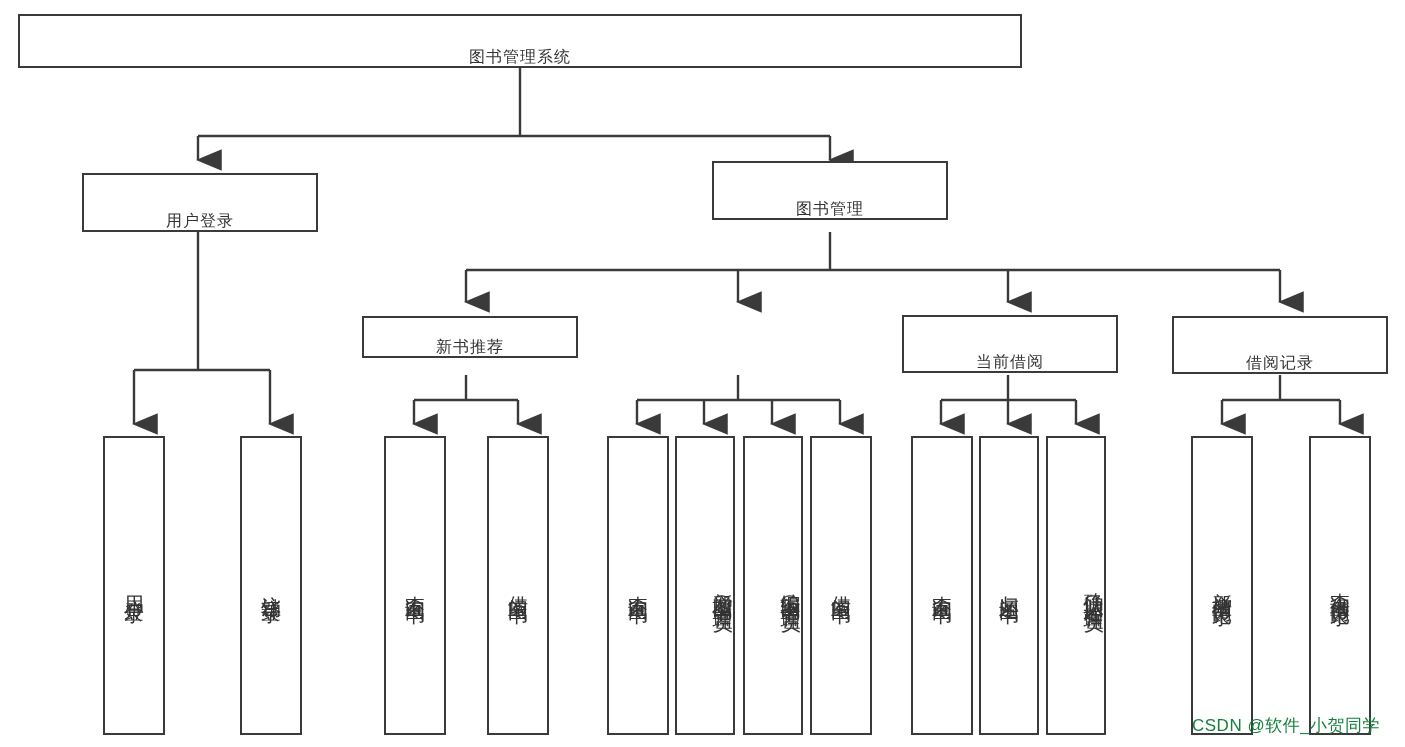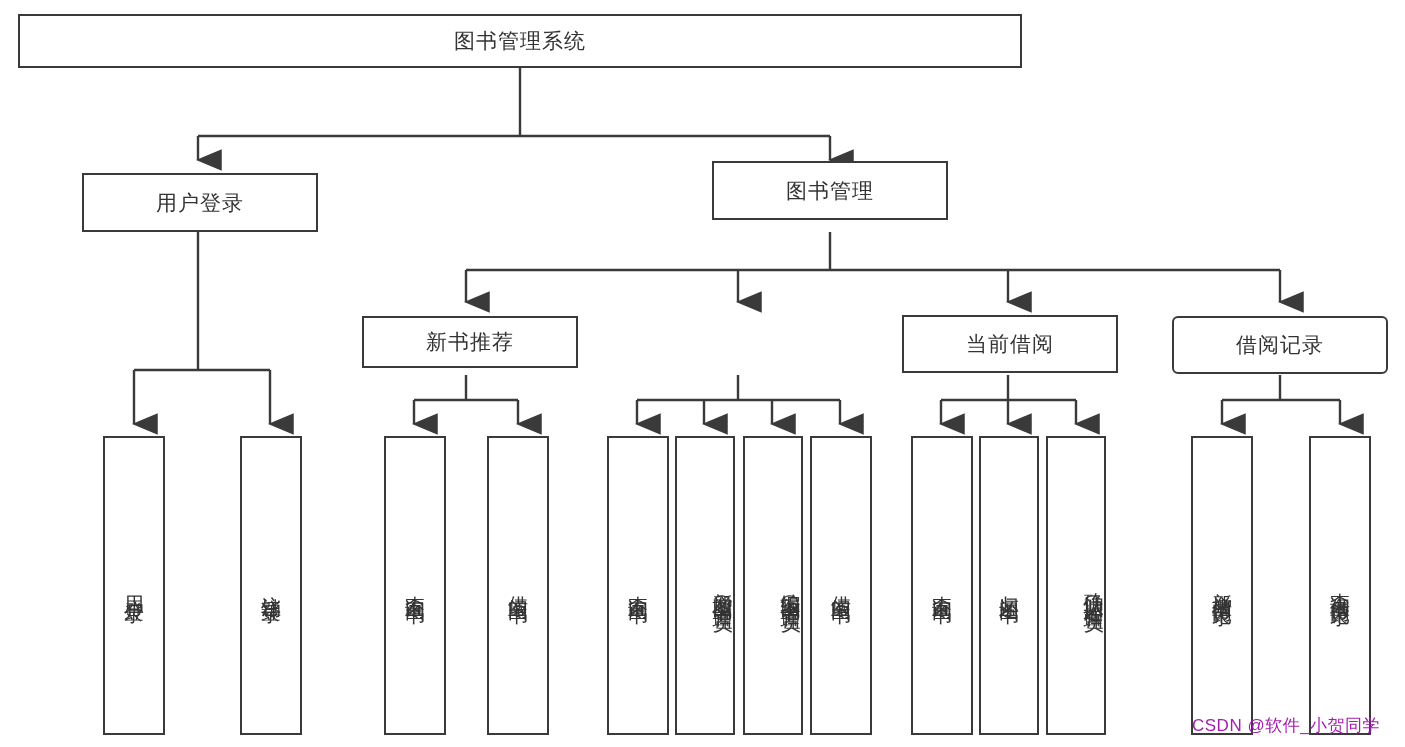--- a/index.html
+++ b/index.html
@@ -31,24 +31,25 @@
     box-sizing: border-box;
     background: #ffffff;
     border: 2px solid #3a3a3a;
     display: flex;
     align-items: center;
     justify-content: center;
     color: #333333;
     z-index: 2;
   }
   .node-h {
-    font-size: 21px;
+    font-size: 16px;
     letter-spacing: 1px;
     line-height: 1.2;
     white-space: nowrap;
+    align-items: flex-end;
   }
   .node-v {
     font-size: 20px;
     writing-mode: vertical-rl;
     text-orientation: upright;
     letter-spacing: 3px;
     line-height: 1.05;
     align-items: flex-start;
     justify-content: center;
     padding-top: 10px;
@@ -59,21 +60,21 @@
     padding-top: 0;
   }
   .node-label {
     display: block;
   }
   .watermark {
     position: absolute;
     left: 1192px;
     top: 714px;
     font-size: 17px;
-    color: #a21caf;
+    color: #15803d;
     white-space: nowrap;
     z-index: 5;
     letter-spacing: 0.5px;
   }
 </style>
 </head>
 <body>
 
 <div id="diagram-root">
 
@@ -133,27 +134,27 @@
     <span class="node-label">图书管理系统</span>
   </div>
 
   <div class="node node-h" style="left:82px; top:173px; width:236px; height:59px;">
     <span class="node-label">用户登录</span>
   </div>
   <div class="node node-h" style="left:712px; top:161px; width:236px; height:59px;">
     <span class="node-label">图书管理</span>
   </div>
 
-  <div class="node node-h" style="left:362px; top:316px; width:216px; height:52px;">
+  <div class="node node-h" style="left:362px; top:316px; width:216px; height:42px;">
     <span class="node-label">新书推荐</span>
   </div>
   <div class="node node-h" style="left:902px; top:315px; width:216px; height:58px;">
     <span class="node-label">当前借阅</span>
   </div>
-  <div class="node node-h" style="left:1172px; top:316px; width:216px; height:58px;border-radius:6px;">
+  <div class="node node-h" style="left:1172px; top:316px; width:216px; height:58px;">
     <span class="node-label">借阅记录</span>
   </div>
 
   <div class="node node-v centered" style="left:103px; top:436px; width:62px; height:299px;">
     <span class="node-label">用户登录</span>
   </div>
   <div class="node node-v centered" style="left:240px; top:436px; width:62px; height:299px;">
     <span class="node-label">注销登录</span>
   </div>
 

